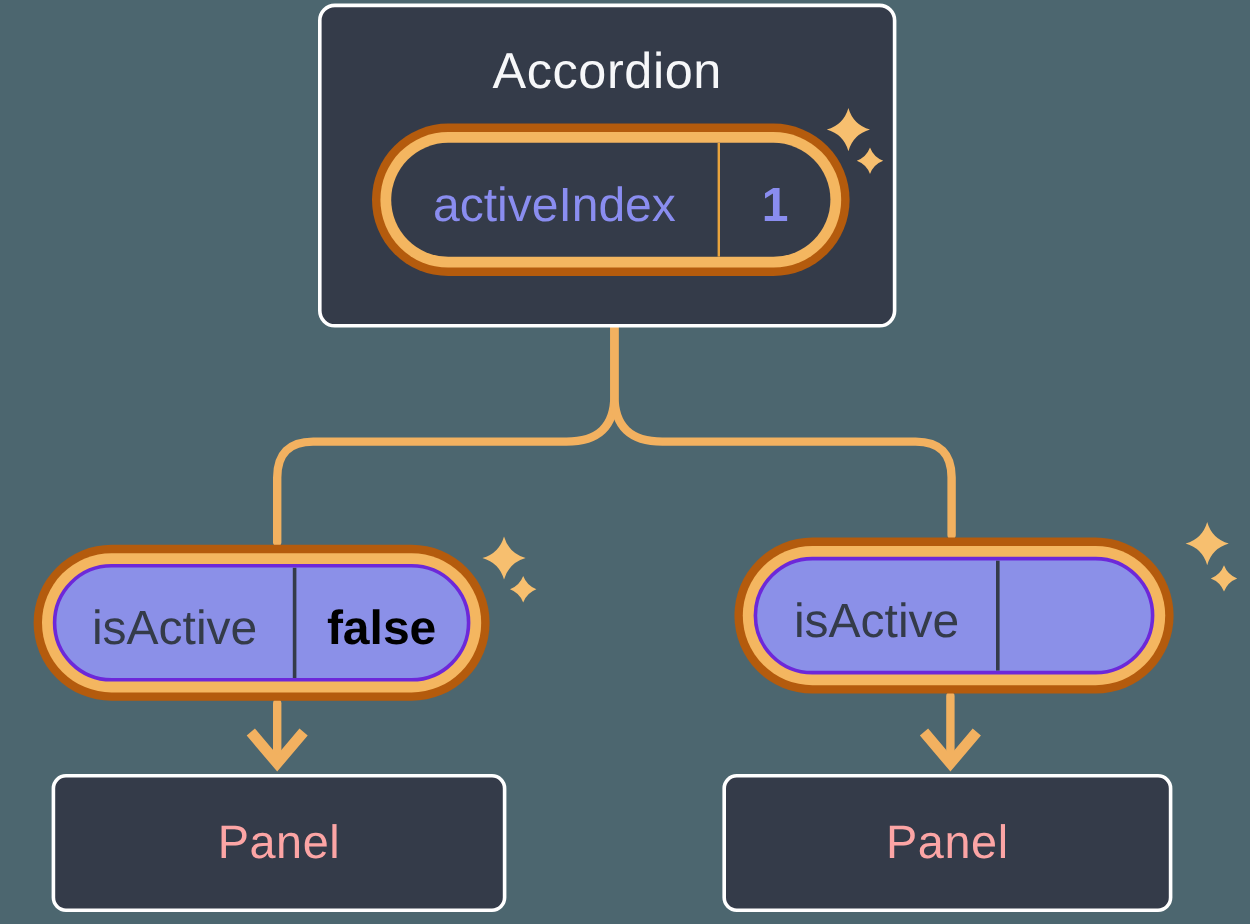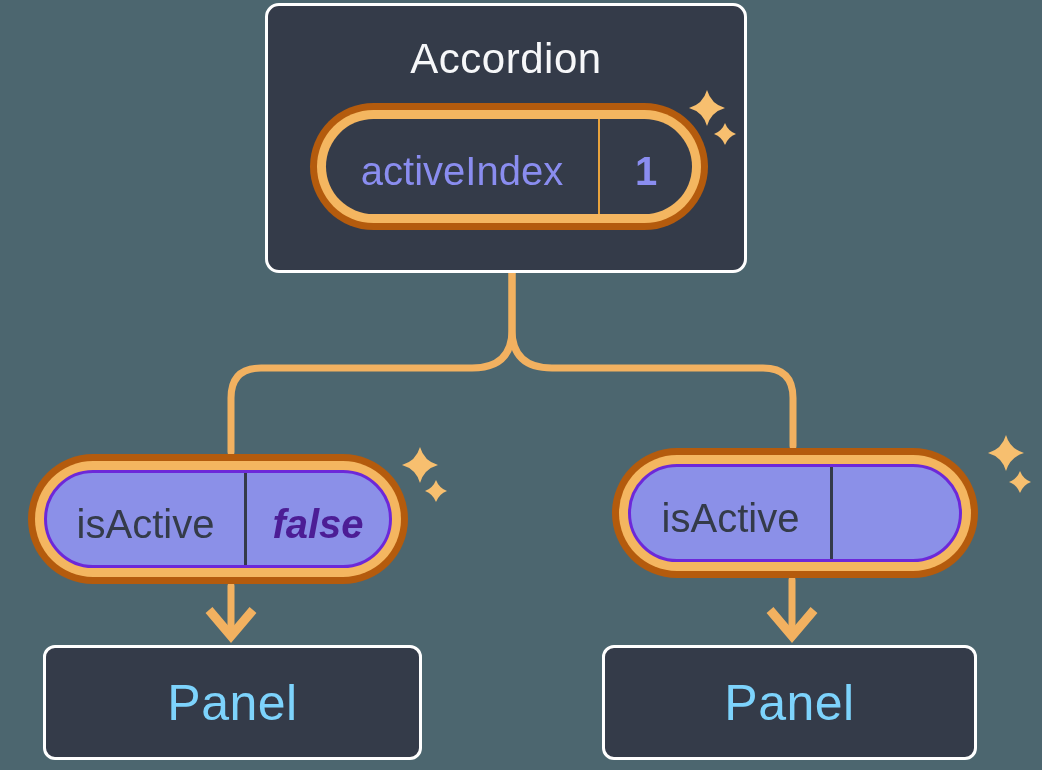--- a/index.html
+++ b/index.html
@@ -34,21 +34,21 @@
     position: absolute; left: 0; right: 0; top: 27px;
     text-align: center;
     font-size: 42px; line-height: 52px; font-weight: 500;
     color: #F6F7F9;
     letter-spacing: 0.5px;
   }
 
   .panel-card {
     display: flex; align-items: center; justify-content: center;
     border-radius: 12px;
-    font-size: 50px; font-weight: 500; color: #7dd3fc;
+    font-size: 39px; font-weight: 500; color: #fca5a5;
     letter-spacing: 0.5px;
   }
   .panel-left  { left: 43px;  top: 645px; width: 379px; height: 115px; }
   .panel-right { left: 602px; top: 645px; width: 375px; height: 115px; }
 
   
   .pill {
     position: absolute;
     box-sizing: border-box;
     background: #B45B0D;
@@ -80,21 +80,21 @@
   }
   .pill-divider { align-self: stretch; }
 
   .state-pill { left: 310px; top: 103px; width: 398px; height: 127px; }
   .state-pill .name-cell  { width: 272px; color: #8A8DF0; }
   .state-pill .pill-divider { width: 2px; background: #E8A33D; }
   .state-pill .value-cell { flex: 1; color: #8A8DF0; font-weight: 700; }
 
   .prop-pill .name-cell  { color: #343B49; }
   .prop-pill .pill-divider { width: 3px; background: #343B49; }
-  .prop-pill .value-cell { flex: 1; color: #4c1d95; font-weight: 700; font-style: italic; }
+  .prop-pill .value-cell { flex: 1; color: #000000; font-weight: 700; }
 
   .prop-pill-left  { left: 28px;  top: 454px; width: 380px; height: 130px; }
   .prop-pill-left .name-cell  { width: 197px; }
   .prop-pill-right { left: 612px; top: 448px; width: 366px; height: 130px; }
   .prop-pill-right .name-cell { width: 199px; }
 </style>
 </head>
 <body>
 
 <div class="stage">

